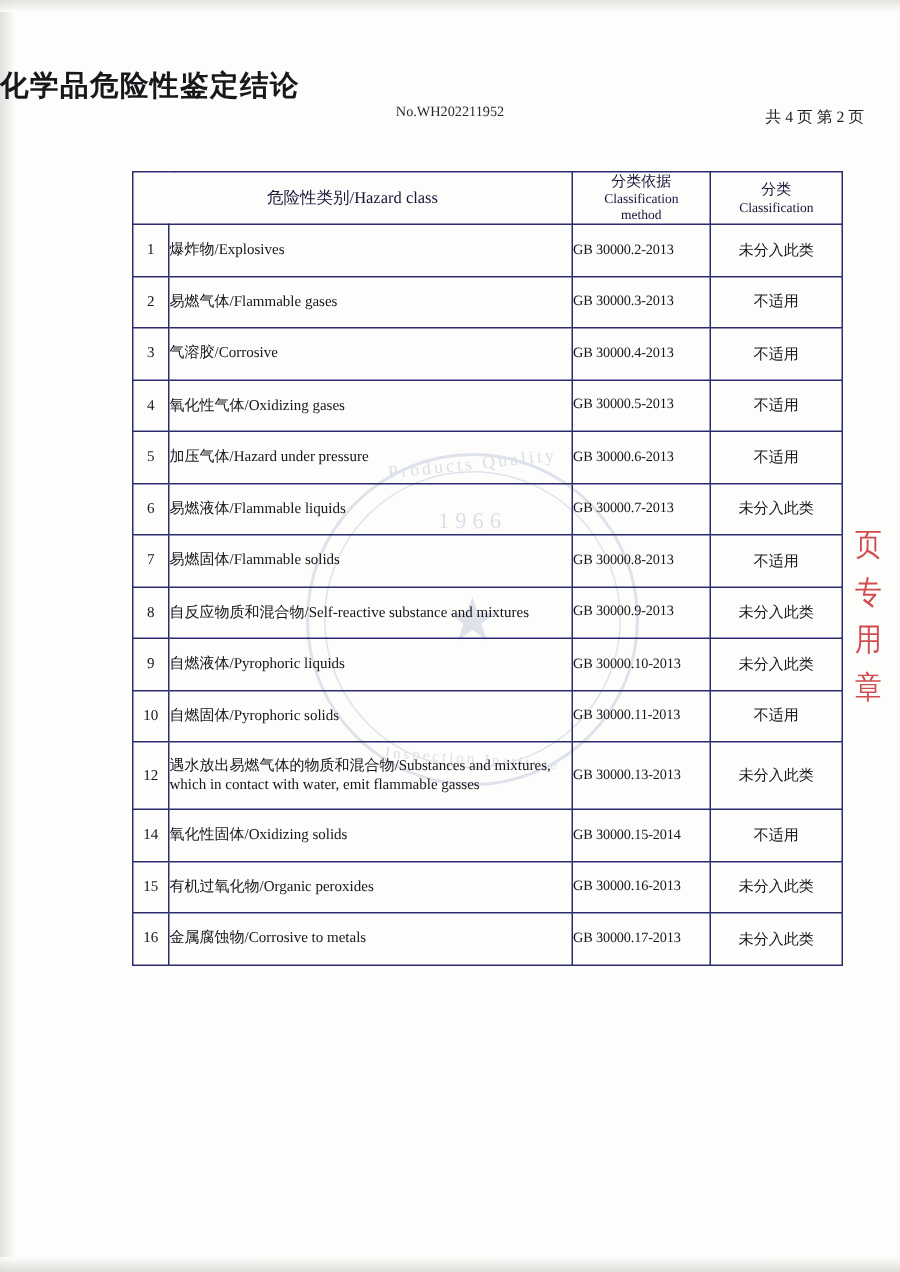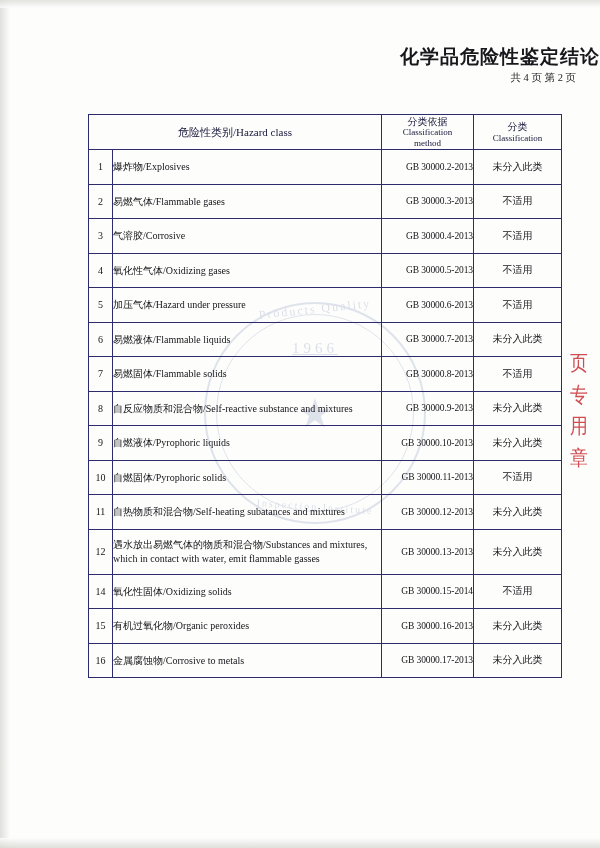--- a/index.html
+++ b/index.html
@@ -41,21 +41,21 @@
     height: 10px;
     background: linear-gradient(to top, #d9d9d5, #fdfdfc);
     opacity: .85;
   }
 
   .doc-title {
     position: absolute;
     top: 44px;
     left: 0;
     width: 100%;
-    text-align: right;
+    text-align: left;
     font-size: 19px;
     font-weight: bold;
     letter-spacing: 1px;
     color: #17171c;
   }
   .doc-no {
     position: absolute;
     top: 70px;
     left: 0;
     width: 100%;
@@ -123,21 +123,21 @@
   td.no {
     text-align: center;
     font-size: 10px;
   }
   td.hazard {
     padding-left: 8px;
     padding-right: 4px;
     line-height: 1.35;
   }
   td.method {
-    text-align: right;
+    text-align: left;
     font-size: 9.5px;
     letter-spacing: -.1px;
   }
   td.result {
     text-align: center;
     font-size: 10px;
   }
   tr.tall td { height: 44px; }
 
   
@@ -170,21 +170,20 @@
     color: #9aa7c4;
   }
   .watermark .yr {
     position: absolute;
     left: 0; right: 0;
     top: 52px;
     text-align: center;
     font-size: 15px;
     letter-spacing: 4px;
     color: #8c9ab8;
-    text-decoration: underline;
   }
   .watermark .arc {
     position: absolute;
     left: 0; right: 0;
     top: 14px;
     text-align: center;
     font-size: 12px;
     letter-spacing: 2px;
     color: #8c9ab8;
     transform: rotate(-6deg);
@@ -226,20 +225,21 @@
 </head>
 <body>
 
 <div class="page">
 
   <div class="scan-edge-left"></div>
   <div class="scan-edge-top"></div>
   <div class="scan-edge-bottom"></div>
 
   <div class="doc-title">化学品危险性鉴定结论</div>
+  <div class="doc-no">No.WH202211952</div>
   <div class="page-count">共 4 页 第 2 页</div>
 
 
   <div class="watermark">
     <div class="ring"></div>
     <div class="ring2"></div>
     <div class="arc">Products Quality</div>
     <div class="star">★</div>
     <div class="yr">1966</div>
     <div class="arc-low">Inspection Institute</div>
@@ -320,26 +320,20 @@
         <td class="hazard">自燃液体/Pyrophoric liquids</td>
         <td class="method">GB 30000.10-2013</td>
         <td class="result">未分入此类</td>
       </tr>
       <tr>
         <td class="no">10</td>
         <td class="hazard">自燃固体/Pyrophoric solids</td>
         <td class="method">GB 30000.11-2013</td>
         <td class="result">不适用</td>
       </tr>
-      <tr>
-        <td class="no">11</td>
-        <td class="hazard">自热物质和混合物/Self-heating subatances and mixtures</td>
-        <td class="method">GB 30000.12-2013</td>
-        <td class="result">未分入此类</td>
-      </tr>
       <tr class="tall">
         <td class="no">12</td>
         <td class="hazard">遇水放出易燃气体的物质和混合物/Substances and mixtures, which in contact with water, emit flammable gasses</td>
         <td class="method">GB 30000.13-2013</td>
         <td class="result">未分入此类</td>
       </tr>
       <tr>
         <td class="no">14</td>
         <td class="hazard">氧化性固体/Oxidizing solids</td>
         <td class="method">GB 30000.15-2014</td>

